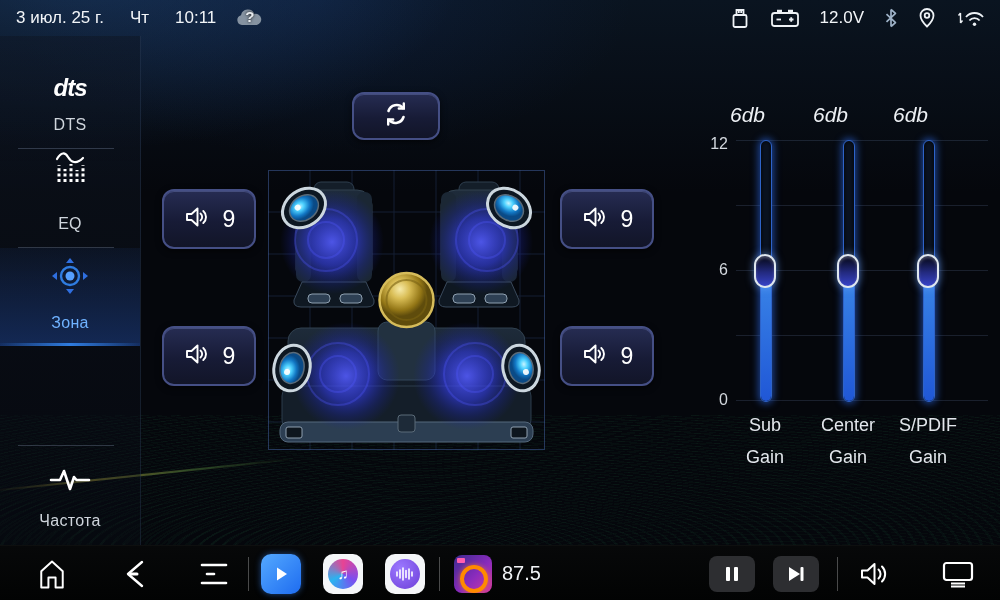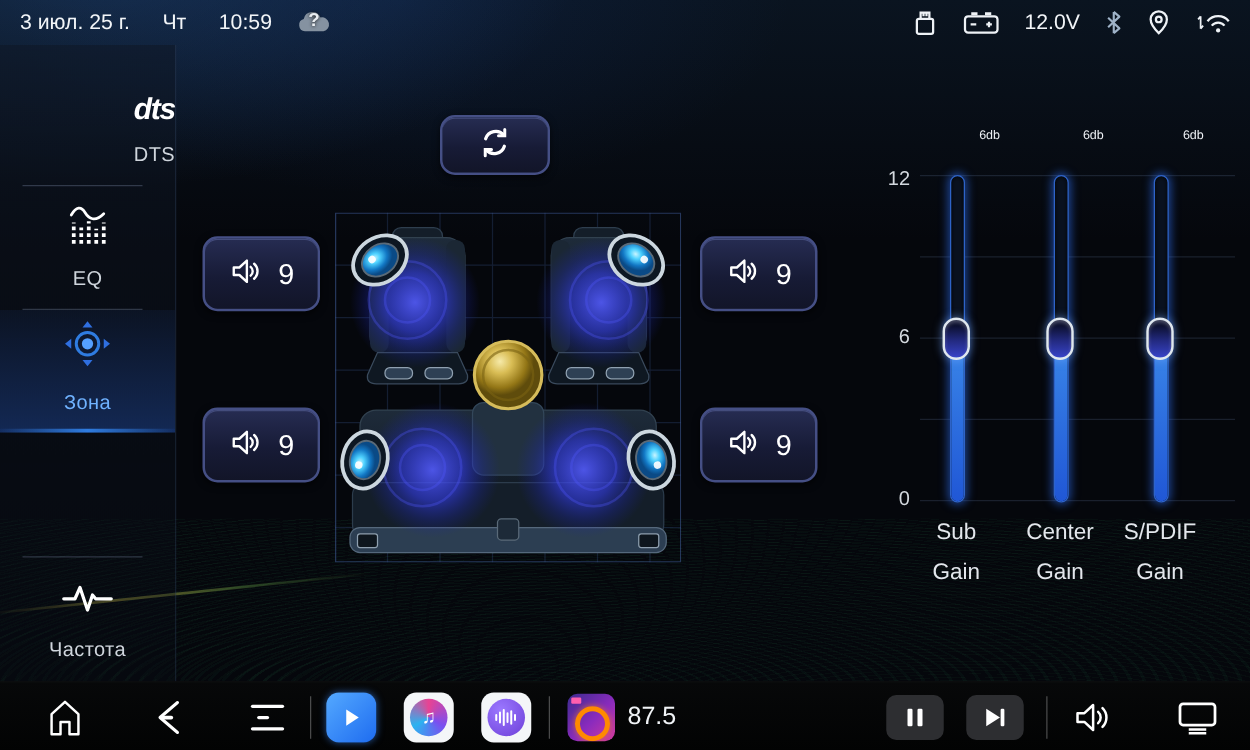--- a/index.html
+++ b/index.html
@@ -51,21 +51,21 @@
   .refresh-btn{position:absolute;left:352px;top:92px;width:84px;height:44px;}
   .vol-btn{position:absolute;width:90px;height:56px;gap:14px;}
   .vol-btn .num{font-size:23px;color:#fff;}
   .seatmap{position:absolute;left:268px;top:170px;width:277px;height:280px;}
 
   
   .faders{position:absolute;left:700px;top:95px;width:300px;height:400px;}
   .gridline{position:absolute;left:36px;width:252px;height:1px;background:rgba(135,165,215,.16);}
   .tick{position:absolute;left:0;width:28px;text-align:right;font-size:16px;color:#d3d8de;}
   .channel{position:absolute;top:0;width:70px;height:400px;}
-  .ch-val{position:absolute;top:8px;left:0;width:70px;text-align:right;font-size:10px;color:#eef1f5;}
+  .ch-val{position:absolute;top:8px;left:0;width:70px;text-align:left;font-size:21px;color:#eef1f5;font-style:italic;}
   .track{position:absolute;left:30px;top:45px;width:10px;height:260px;border-radius:6px;
     background:#0a1220;border:1px solid #2e63c8;box-shadow:0 0 7px 2px rgba(45,110,240,.55),inset 0 0 4px rgba(0,0,0,.9);}
   .fill{position:absolute;left:0;bottom:0;width:10px;height:130px;border-radius:0 0 6px 6px;
     background:linear-gradient(180deg,#3a86e8,#2057d6);}
   .thumb{position:absolute;left:-7px;top:113px;width:22px;height:34px;border-radius:12px;
     background:linear-gradient(180deg,#0c1030 15%,#232a80 55%,#3743c8 100%);
     border:2px solid #dfe7ef;box-shadow:0 0 8px rgba(120,170,255,.6),inset 0 2px 3px rgba(255,255,255,.25);
     box-sizing:border-box;cursor:grab;}
   .ch-name,.ch-unit{position:absolute;left:0;width:70px;text-align:center;font-size:18px;color:#e3e7ec;}
   .ch-name{top:320px;} .ch-unit{top:352px;}
@@ -98,21 +98,21 @@
 
 <div id="screen">
   <div class="bg-nebula"></div>
   <div class="bg-waves"></div>
   <div class="bg-streak"></div>
 
   <header class="statusbar">
     <div class="sb-left">
       <span>3 июл. 25 г.</span>
       <span class="gap">Чт</span>
-      <span class="gap">10:59</span>
+      <span class="gap">10:11</span>
       <span class="w-icon">
         <svg width="30" height="22" viewBox="0 0 30 22">
           <path d="M8 18 a5 5 0 0 1 -1 -9.8 a7 7 0 0 1 13.4 -1.2 a5.4 5.4 0 0 1 2.4 11 z" fill="#9aa6b1" opacity=".85"></path>
         </svg>
         <span class="w-q">?</span>
       </span>
     </div>
     <div class="sb-right">
       <span class="sb-ic">
         <svg width="20" height="22" viewBox="0 0 20 22" fill="none" stroke="#eef2f6" stroke-width="1.8">
@@ -146,27 +146,27 @@
           <path d="M4.5 5 v10 M4.5 5 l-2 2.5 M4.5 15 l2 -2.5" stroke-width="1.4"></path>
           <path d="M10 9 a11 11 0 0 1 17 0"></path>
           <path d="M13.4 12.5 a6.5 6.5 0 0 1 10.2 0"></path>
           <circle cx="18.5" cy="16.3" r="1.7" fill="#eef2f6" stroke="none"></circle>
         </svg>
       </span>
     </div>
   </header>
 
   <nav class="sidebar">
-    <div class="side-item" style="top:0;height:112px;align-items:flex-end;">
+    <div class="side-item" style="top:0;height:112px;">
       <span class="ic dts-logo">dts</span>
       <span class="lbl">DTS</span>
     </div>
     <div class="divider" style="top:112px;"></div>
 
-    <div class="side-item" style="top:113px;height:98px;">
+    <div class="side-item" style="top:113px;height:98px;justify-content:space-between;">
       <span class="ic">
         <svg width="38" height="34" viewBox="0 0 38 34" fill="none" stroke="#fff">
           <path d="M6 10 C10 3 14 3 17 8 S25 16 32 9" stroke-width="2.2" stroke-linecap="round"></path>
           <g stroke-width="3" stroke-dasharray="3 2.4">
             <path d="M8 33 V16"></path>
               <path d="M14 33 V20"></path>
               <path d="M20 33 V15"></path>
               <path d="M26 33 V21"></path>
               <path d="M32 33 V16"></path>
           </g>

